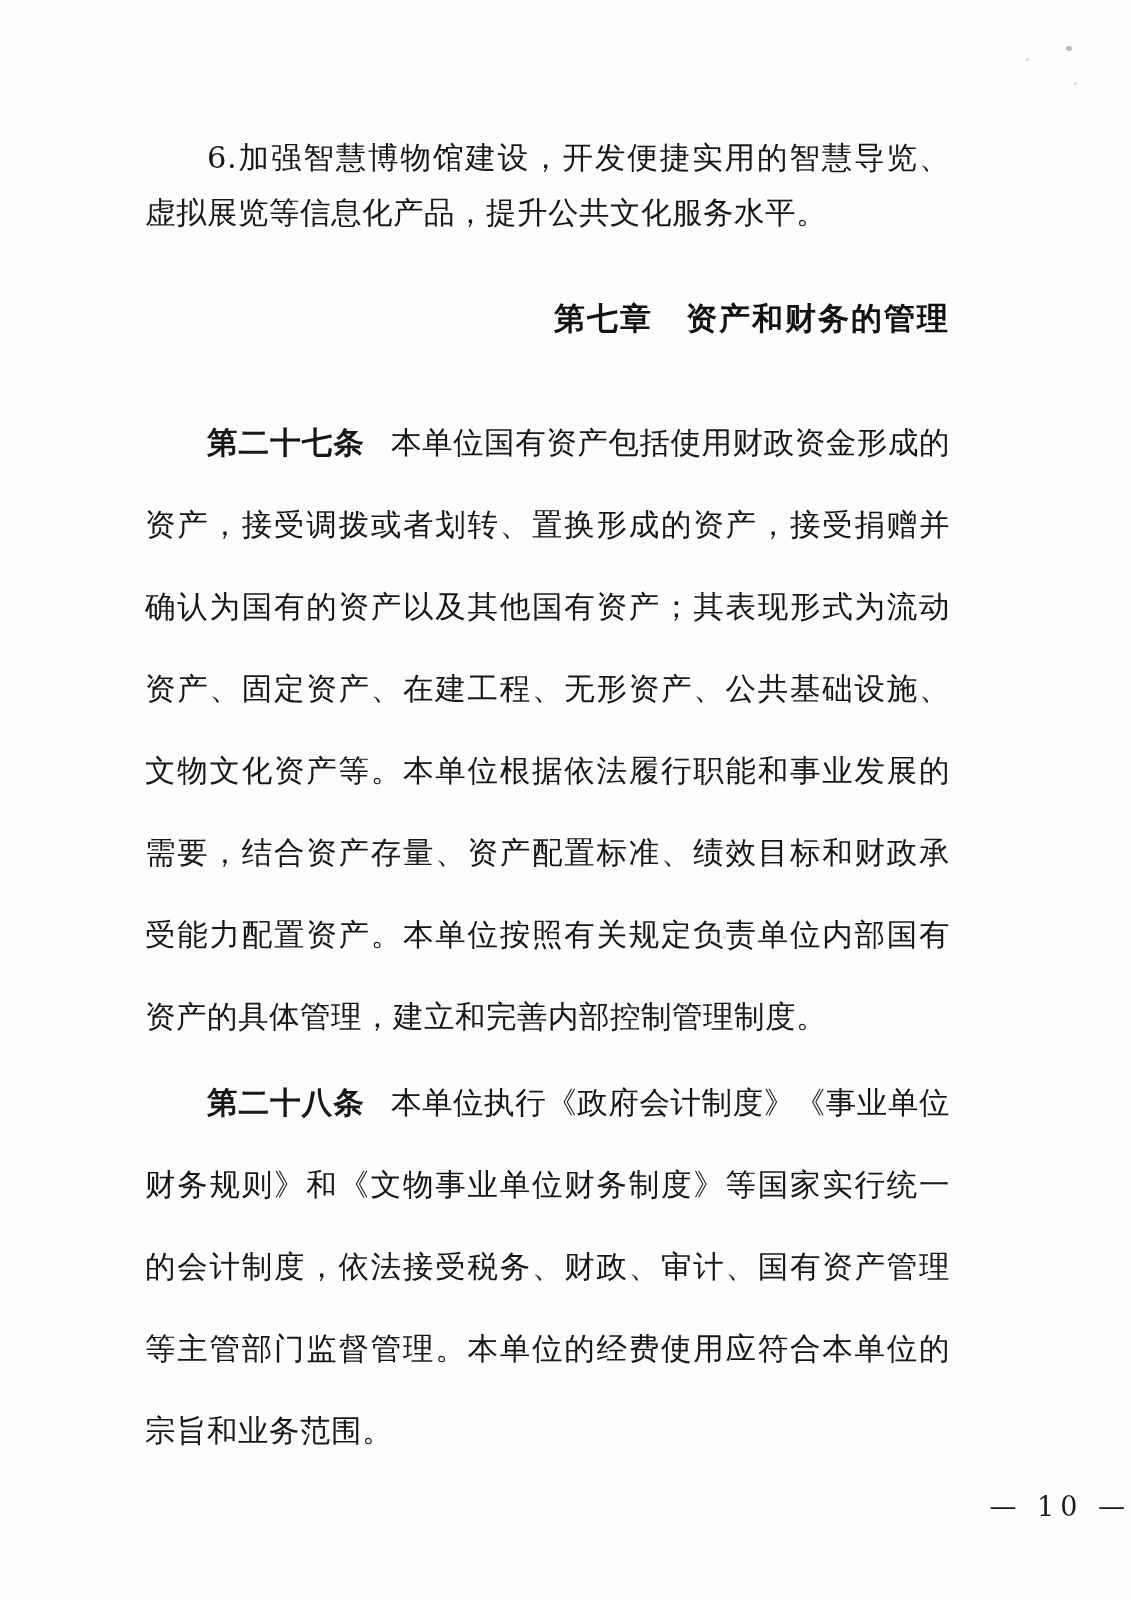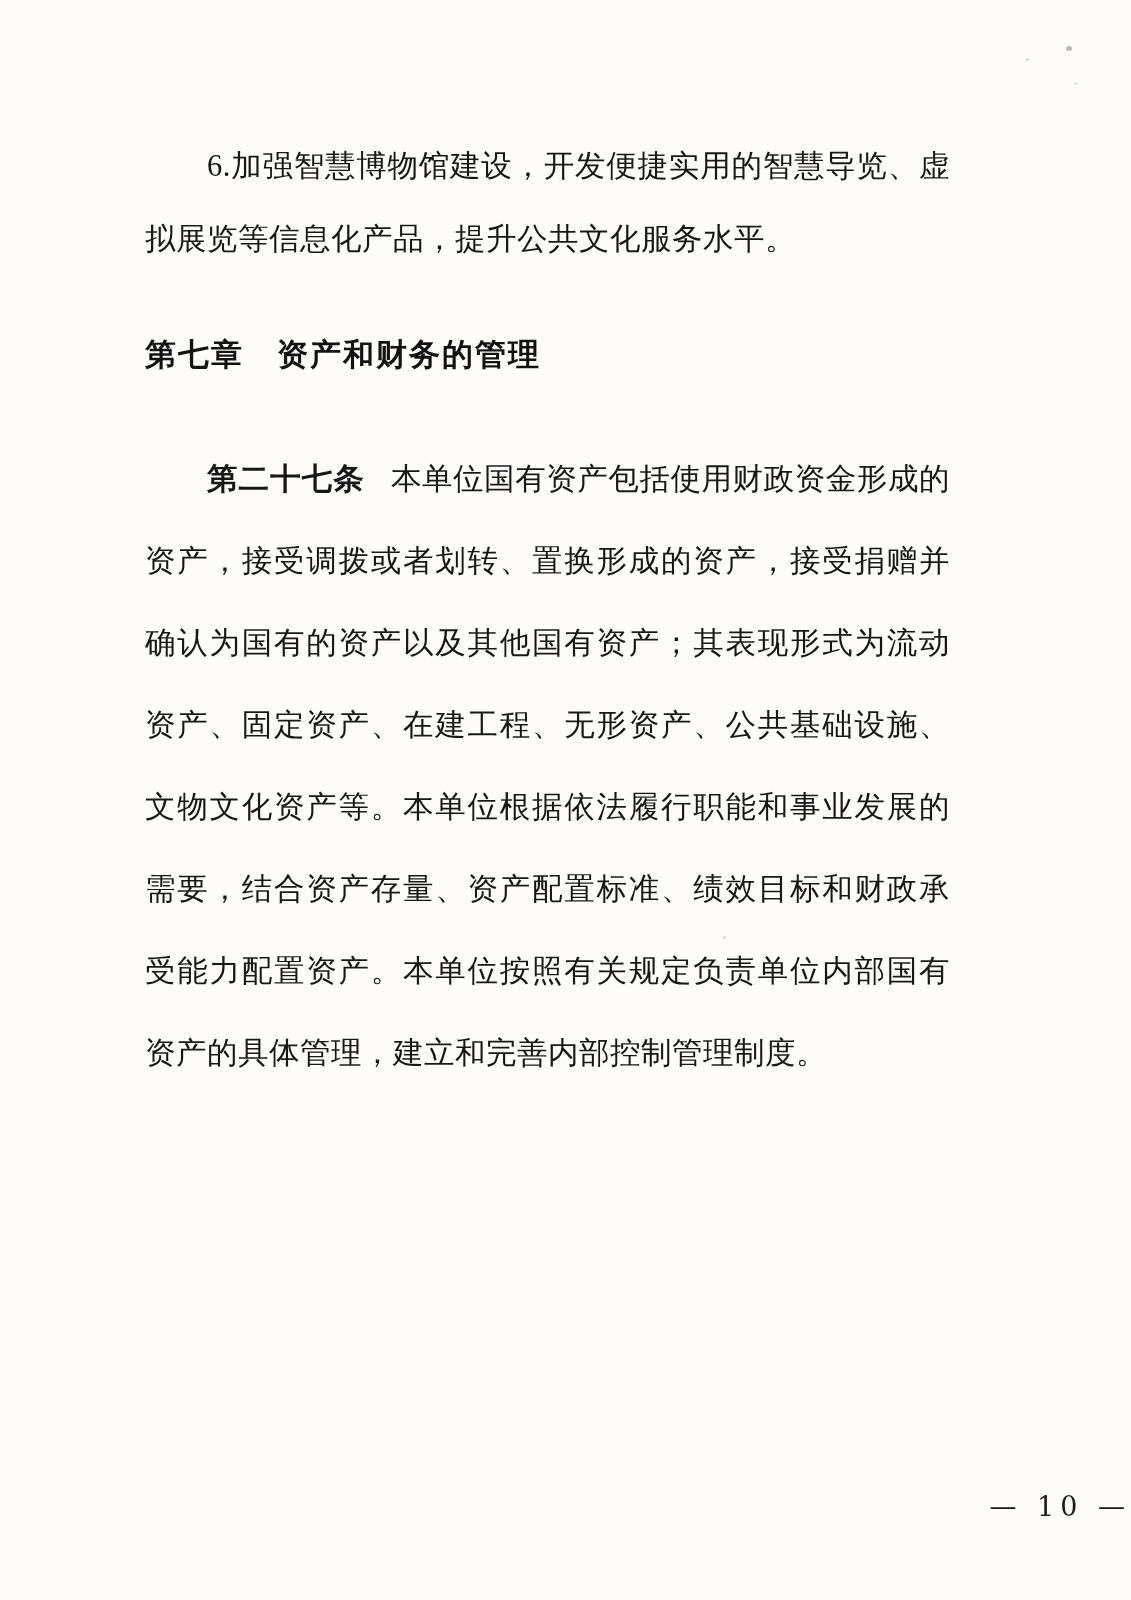--- a/index.html
+++ b/index.html
@@ -34,32 +34,31 @@
 
   .content {
     position: absolute;
     left: 145px;
     top: 130px;
     width: 805px;
   }
 
   .para {
     font-size: 30.5px;
-    line-height: 73px;
+    line-height: 55px;
     letter-spacing: .5px;
     text-align: justify;
     text-justify: inter-ideograph;
     margin: 0 0 2px 0;
     color: #171717;
     text-indent: 62px;
-    font-family: Liberation Serif, serif;
   }
 
   .chapter-title {
-    text-align: left;
+    text-align: right;
     font-size: 31px;
     font-weight: 700;
     letter-spacing: 2px;
     margin: 58px 0 62px 0;
     color: #121212;
     font-family: "DejaVu Sans", "Liberation Sans", sans-serif;
   }
 
   .article {
     font-size: 30.5px;
@@ -109,20 +108,23 @@
 
     <p class="para">6.加强智慧博物馆建设，开发便捷实用的智慧导览、虚拟展览等信息化产品，提升公共文化服务水平。</p>
 
 
     <h2 class="chapter-title">第七章　资产和财务的管理</h2>
 
     <p class="article">
       <span class="lead">第二十七条</span><span class="gap"></span><span>本单位国有资产包括使用财政资金形成的资产，接受调拨或者划转、置换形成的资产，接受捐赠并确认为国有的资产以及其他国有资产；其表现形式为流动资产、固定资产、在建工程、无形资产、公共基础设施、文物文化资产等。本单位根据依法履行职能和事业发展的需要，结合资产存量、资产配置标准、绩效目标和财政承受能力配置资产。本单位按照有关规定负责单位内部国有资产的具体管理，建立和完善内部控制管理制度。</span>
     </p>
 
+    <p class="article">
+      <span class="lead">第二十八条</span><span class="gap"></span><span>本单位执行《政府会计制度》《事业单位财务规则》和《文物事业单位财务制度》等国家实行统一的会计制度，依法接受税务、财政、审计、国有资产管理等主管部门监督管理。本单位的经费使用应符合本单位的宗旨和业务范围。</span>
+    </p>
 
 
   </div>
 
   <div class="footer">
     <span class="page-number">— 10 —</span>
   </div>
 
 </div>
 

